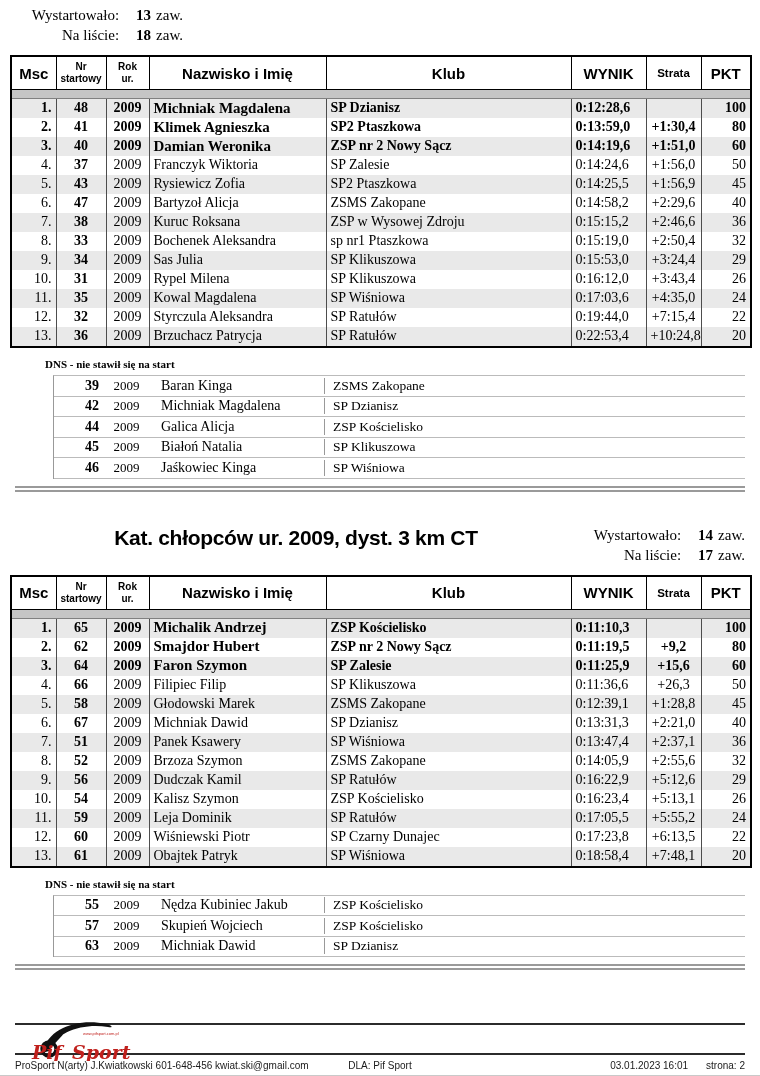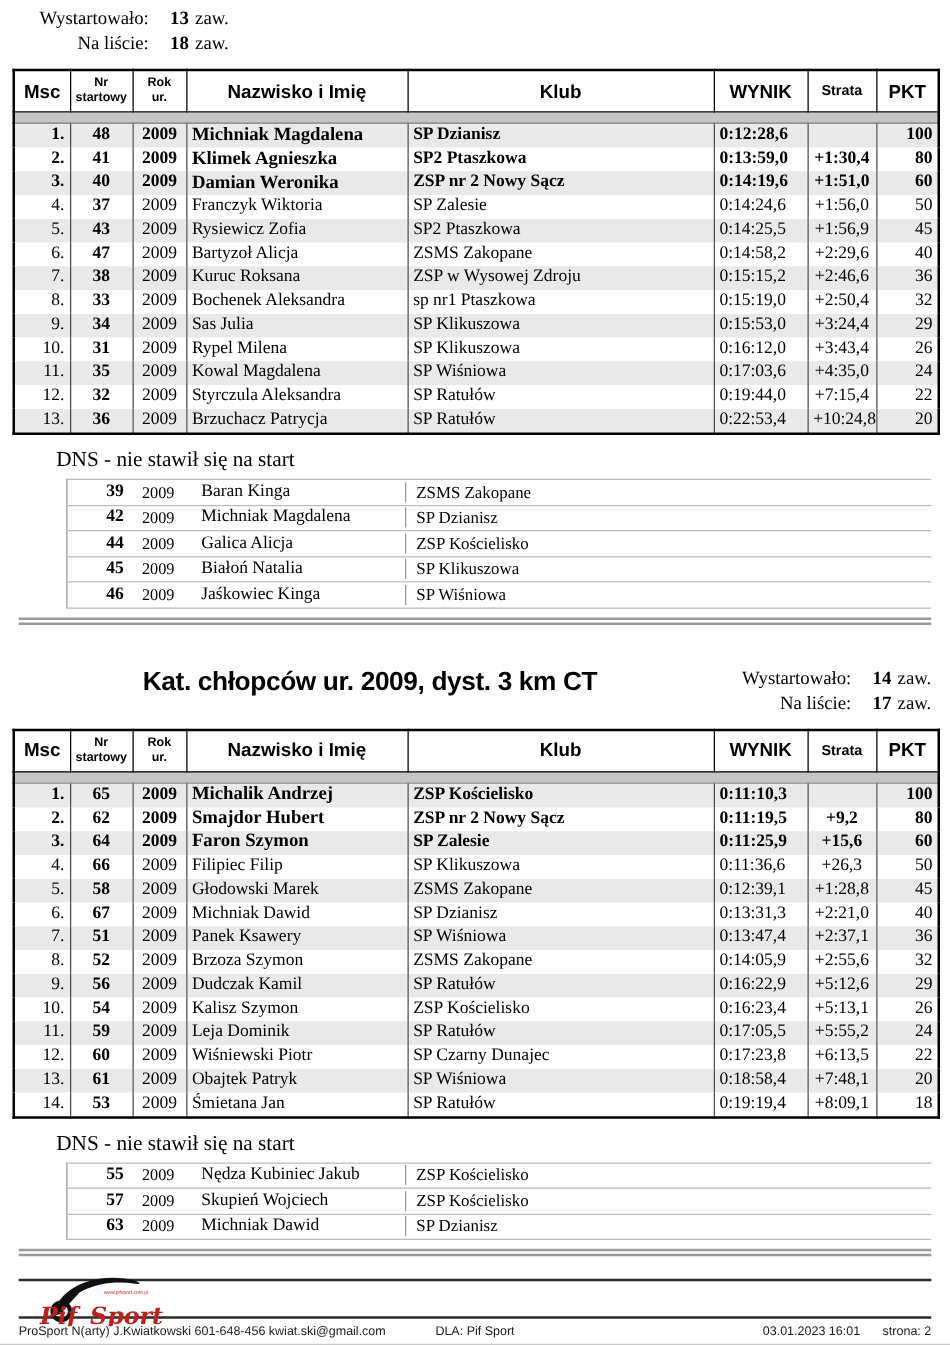--- a/index.html
+++ b/index.html
@@ -48,21 +48,21 @@
   td.c-year  { text-align:center; font-size:12.5px; }
   td.c-name  { padding-left:6px; }
   td.c-club  { padding-left:6px; font-size:13.5px; }
   td.c-result{ padding-left:7px; }
   td.c-gap   { text-align:center; padding-right:4px; }
   td.c-points{ text-align:right; padding-right:8px; }
   tr.top3 td { font-weight:bold; }
   tr.top3 td.c-name { font-size:15px; }
   
   .dns-block { margin:10px 15px 0 15px; }
-  .dns-title { font-weight:normal; font-size:17px; margin:0 0 5px 30px; }
+  .dns-title { font-weight:bold; font-size:11px; margin:0 0 5px 30px; }
   .dns-rows { margin-left:38px; border-left:1px solid #999; border-top:1px solid #bbb; }
   .dns-row { display:flex; align-items:center; height:19.5px; border-bottom:1px solid #bbb; font-size:14px; }
   .dns-bib  { width:45px; text-align:right; font-weight:bold; flex:none; }
   .dns-year { width:55px; text-align:center; font-size:13px; flex:none; }
   .dns-name { flex:1; padding-left:7px; overflow:hidden; white-space:nowrap; }
   .dns-club { width:412px; flex:none; border-left:1px solid #999; padding-left:8px; font-size:13.5px; overflow:hidden; white-space:nowrap; }
   .section-end { margin:7px 15px 0 15px; height:2px; border-top:2px solid #9a9a9a; border-bottom:2px solid #9a9a9a; }
   
   .footer { position:absolute; left:0; right:0; bottom:0; }
   .footer-rule-top { margin:0 15px; border-top:2px solid #2b2b2b; }
@@ -465,30 +465,20 @@
           <tr>
             <td class="c-rank">13.</td>
             <td class="c-bib">61</td>
             <td class="c-year">2009</td>
             <td class="c-name">Obajtek Patryk</td>
             <td class="c-club">SP Wiśniowa</td>
             <td class="c-result">0:18:58,4</td>
             <td class="c-gap">+7:48,1</td>
             <td class="c-points">20</td>
           </tr>
-          <tr>
-            <td class="c-rank">14.</td>
-            <td class="c-bib">53</td>
-            <td class="c-year">2009</td>
-            <td class="c-name">Śmietana Jan</td>
-            <td class="c-club">SP Ratułów</td>
-            <td class="c-result">0:19:19,4</td>
-            <td class="c-gap">+8:09,1</td>
-            <td class="c-points">18</td>
-          </tr>
         </tbody>
     </table>
 
     <div class="dns-block">
       <div class="dns-title">DNS - nie stawił się na start</div>
       <div class="dns-rows">
           <div class="dns-row">
             <span class="dns-bib">55</span>
             <span class="dns-year">2009</span>
             <span class="dns-name">Nędza Kubiniec Jakub</span>

